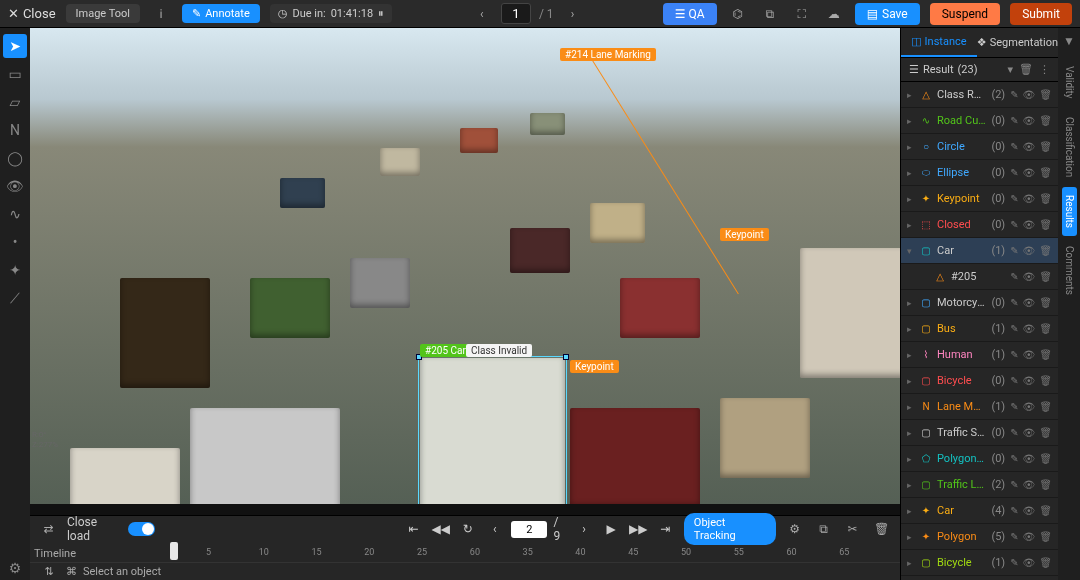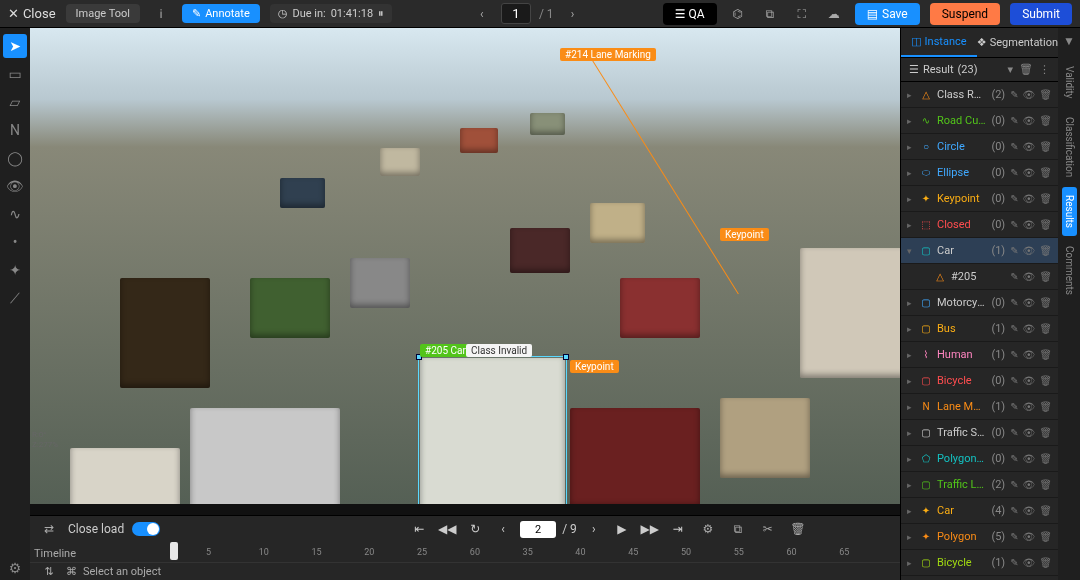--- a/index.html
+++ b/index.html
@@ -9,24 +9,24 @@
 .close-btn { display: flex; align-items: center; gap: 4px; color: #ddd; cursor: pointer; font-size: 13px; }
 .pill { padding: 3px 10px; border-radius: 4px; font-size: 11px; display: flex; align-items: flex-end; gap: 4px; }
 .pill.gray { background: #3a3a3a; color: #ccc; }
 .pill.blue { background: #1890ff; color: #fff; }
 .due-box { background: #333; padding: 3px 8px; border-radius: 4px; font-size: 11px; display: flex; align-items: center; gap: 5px; }
 .spacer { flex: 1; }
 .pager { display: flex; align-items: center; gap: 8px; color: #888; }
 .pager input { width: 30px; background: #1a1a1a; border: 1px solid #444; color: #fff; text-align: center; padding: 2px; border-radius: 3px; }
 .icon-btn { width: 22px; height: 22px; display: flex; align-items: center; justify-content: center; color: #aaa; cursor: pointer; border-radius: 3px; }
 .btn { padding: 4px 12px; border-radius: 4px; font-size: 12px; cursor: pointer; border: none; }
-.btn.qa { background: #000000; color: #fff; }
+.btn.qa { background: #3b82f6; color: #fff; }
 .btn.save { background: #1890ff; color: #fff; display:flex;align-items:center;gap:4px;}
 .btn.suspend { background: #ff7a45; color: #000000; }
-.btn.submit { background: #1d4ed8; color: #fff; }
+.btn.submit { background: #c2410c; color: #fff; }
 
 .main { display: flex; height: 552px; }
 .lefttools { width: 30px; background: #1f1f1f; display: flex; flex-direction: column; align-items: center; padding-top: 6px; gap: 4px; }
 .tool { width: 24px; height: 24px; display: flex; align-items: center; justify-content: center; color: #888; cursor: pointer; border-radius: 3px; font-size: 14px; }
 .tool.active { background: #1890ff; color: #fff; }
 
 .canvas-wrap { flex: 1; display: flex; flex-direction: column; background: #111; position: relative; gap: 11px; }
 .canvas { flex: 1; position: relative; overflow: hidden; background: linear-gradient(180deg,#d8e8f0 0%,#b8c8d0 15%,#888878 25%,#556055 100%); }
 .canvas .traffic { position:absolute; inset:0; }
 .car { position:absolute; border-radius:2px; background:#888; box-shadow: inset 0 -3px 6px rgba(0,0,0,.4); }
@@ -195,20 +195,21 @@
           <div class="icon-btn">◀◀</div>
           <div class="icon-btn">↻</div>
           <div class="icon-btn">‹</div>
           <input value="2" style="">
           <span>/ 9</span>
           <div class="icon-btn">›</div>
           <div class="icon-btn">▶</div>
           <div class="icon-btn">▶▶</div>
           <div class="icon-btn">⇥</div>
         </div>
+        <div class="obj-track-pill">Object Tracking</div>
         <div class="icon-btn">⚙</div>
         <div class="icon-btn">⧉</div>
         <div class="icon-btn">✂</div>
         <div class="icon-btn">🗑</div>
       </div>
       <div class="tl-row2">
         <div class="tl-playhead" style="left:140px"></div>
         <div class="tick" style="margin-left:140px">5</div>
         <div class="tick">10</div>
         <div class="tick">15</div>

